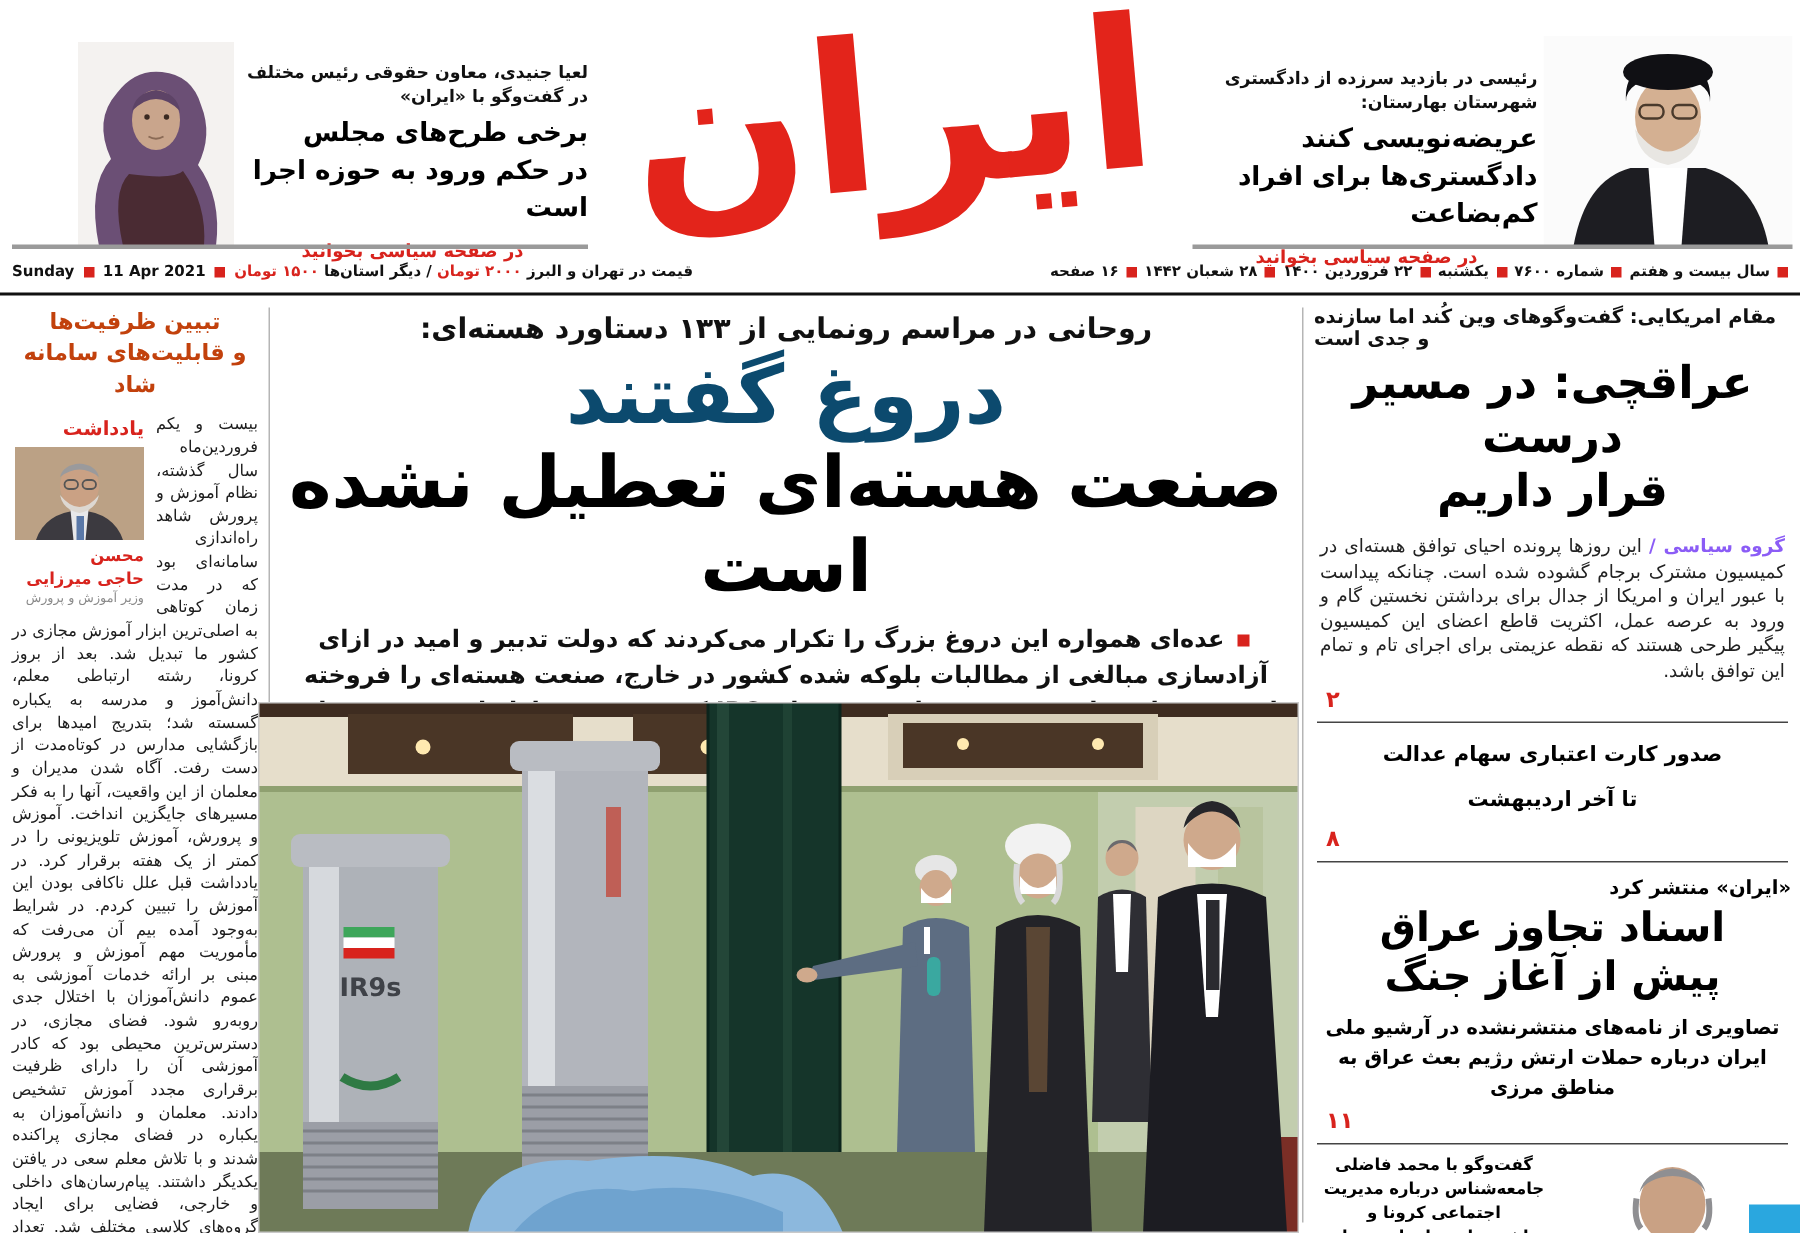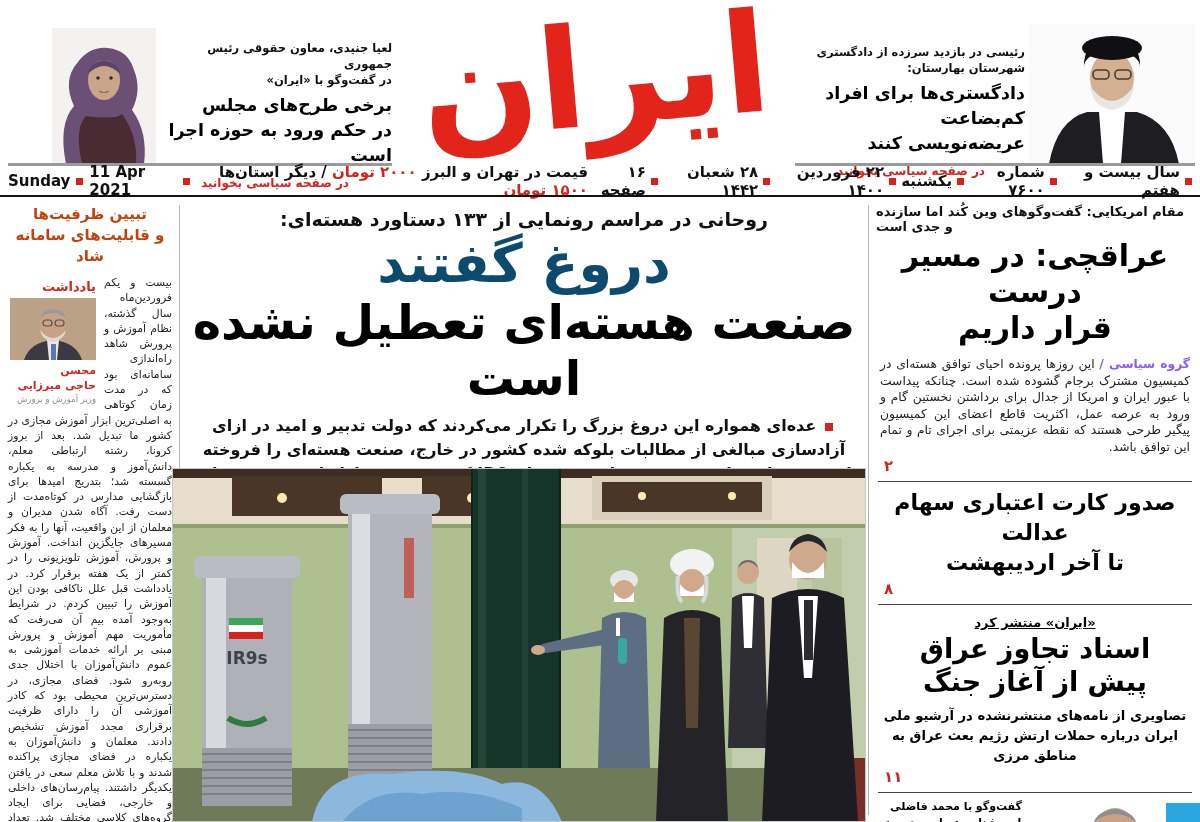--- a/index.html
+++ b/index.html
@@ -23,21 +23,21 @@
   .promo-kicker { font-size:11.5px; font-weight:bold; color:#111; line-height:16px; }
   .promo-head { font-size:17.5px; font-weight:900; color:#000; line-height:25px; margin-top:5px; }
   .readmore { font-size:12px; font-weight:bold; color:#d8231d; margin-top:8px; text-align:center; }
 
   .gray-rule { position:absolute; top:163px; height:3px; background:#9a9a9a; }
   .gray-rule.grl { left:8px; width:384px; }
   .gray-rule.grr { left:795px; width:400px; }
 
   .dateline { position:absolute; top:169px; left:8px; right:8px; height:24px;
               display:flex; justify-content:space-between; align-items:center;
-              font-size:15px; font-weight:bold; color:#111; }
+              font-size:10px; font-weight:bold; color:#111; }
   .dl-left { direction:ltr; display:flex; align-items:center; gap:6px; }
   .dl-right { direction:rtl; display:flex; align-items:center; gap:5px; }
   .sq { display:inline-block; width:7px; height:7px; background:#d8231d; flex:none; }
   .price-red { color:#d8231d; }
   .fa { direction:rtl; unicode-bidi:isolate; }
 
   .black-rule { position:absolute; top:195px; left:0; width:1200px; height:2px; background:#111; }
 
   
   .v-div { position:absolute; top:205px; width:1px; height:610px; background:#b5b5b5; }
@@ -64,22 +64,22 @@
   .main-photo { position:absolute; left:172px; top:468px; width:694px; height:354px; }
 
   
   .right-col { position:absolute; left:876px; top:204px; width:318px; direction:rtl; }
   .rc-kicker { font-size:13px; font-weight:bold; text-align:left; color:#111; }
   .a1-head { font-size:30px; font-weight:900; text-align:center; line-height:36px; margin-top:4px; }
   .a1-body { font-size:12.3px; line-height:16.5px; text-align:justify; color:#222; margin-top:10px; padding:0 4px; }
   .red-lead { color:#8b5cf6; font-weight:bold; }
   .pagenum { color:#d8231d; font-size:15px; font-weight:bold; text-align:left; padding-left:8px; margin-top:2px; }
   .rc-hr { border:none; border-top:1px solid #444; margin:6px 2px; }
-  .a2-head { font-size:22px; font-weight:900; text-align:center; line-height:30px; margin-top:6px; }
-  .a3-kicker { font-size:13px; font-weight:bold; text-align:center; margin-top:10px;text-decoration:underline; }
+  .a2-head { font-size:14px; font-weight:900; text-align:center; line-height:30px; margin-top:6px; }
+  .a3-kicker { font-size:13px; font-weight:bold; text-align:right; margin-top:10px; }
   .a3-head { font-size:27px; font-weight:900; text-align:center; line-height:33px; margin-top:2px; }
   .a3-sub { font-size:13.2px; font-weight:bold; text-align:center; line-height:20px; margin-top:8px; }
   .a4 { position:relative; height:196px; margin-top:4px; }
   .a4-text { position:absolute; right:158px; left:0; top:0; }
   .a4-kicker { font-size:11px; font-weight:bold; text-align:center; line-height:16px; }
   .a4-photo { position:absolute; left:160px; top:0; width:158px; height:170px; }
 
   .blue-corner { position:absolute; left:1166px; top:803px; width:34px; height:19px; background:#2aa7df; }
 </style>
 </head>
@@ -95,21 +95,21 @@
       <path d="M14 136 Q6 96 22 78 Q10 52 26 34 Q38 18 56 20 Q76 22 82 42 Q90 62 80 82 Q96 104 92 136 Z" fill="#6b4f75"></path>
       <path d="M30 136 Q22 100 34 88 Q64 92 70 86 Q86 108 84 136 Z" fill="#4a2b33"></path>
       <ellipse cx="52" cy="52" rx="16" ry="20" fill="#c9a58c"></ellipse>
       <path d="M36 46 Q52 30 68 46 Q66 34 52 32 Q38 34 36 46 Z" fill="#5d4366"></path>
       <circle cx="46" cy="50" r="1.8" fill="#3a2a22"></circle>
         <circle cx="59" cy="50" r="1.8" fill="#3a2a22"></circle>
       <path d="M47 63 Q52 66 57 63" stroke="#8a6a55" stroke-width="1.2" fill="none"></path>
     </svg>
     <div class="promo-text">
       <div class="promo-kicker">
-        <div>لعیا جنیدی، معاون حقوقی رئیس جمهوری</div>
+        <div>لعیا جنیدی، معاون حقوقی رئیس مختلف</div>
         <div>در گفت‌وگو با «ایران»</div>
       </div>
       <div class="promo-head">
         <div>برخی طرح‌های مجلس</div>
         <div>در حکم ورود به حوزه اجرا است</div>
       </div>
       <div class="readmore">در صفحه سیاسی بخوانید</div>
     </div>
   </div>
 
@@ -121,22 +121,22 @@
       <ellipse cx="83" cy="54" rx="22" ry="26" fill="#d4b092"></ellipse>
       <path d="M61 62 Q83 92 105 62 Q103 82 83 86 Q63 82 61 62 Z" fill="#e8e6e2"></path>
       <path d="M55 44 Q53 18 83 14 Q113 18 111 44 Q112 30 83 26 Q54 30 55 44 Z" fill="#101014"></path>
       <ellipse cx="83" cy="24" rx="30" ry="12" fill="#101014"></ellipse>
       <rect x="64" y="46" width="16" height="9" rx="4" fill="none" stroke="#4a3a2c" stroke-width="1.6"></rect>
       <rect x="86" y="46" width="16" height="9" rx="4" fill="none" stroke="#4a3a2c" stroke-width="1.6"></rect>
     </svg>
     <div class="promo-text">
       <div class="promo-kicker">رئیسی در بازدید سرزده از دادگستری شهرستان بهارستان:</div>
       <div class="promo-head">
+        <div>عریضه‌نویسی کنند</div>
         <div>دادگستری‌ها برای افراد کم‌بضاعت</div>
-        <div>عریضه‌نویسی کنند</div>
       </div>
       <div class="readmore">در صفحه سیاسی بخوانید</div>
     </div>
   </div>
 
   <div class="gray-rule grl"></div>
   <div class="gray-rule grr"></div>
 
   <div class="dateline">
     <div class="dl-left">

